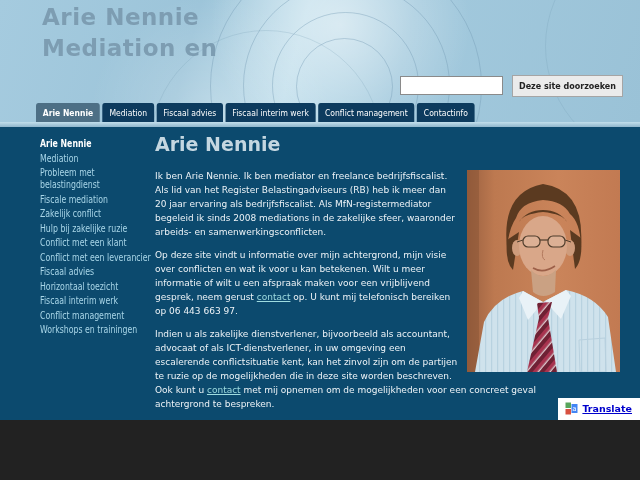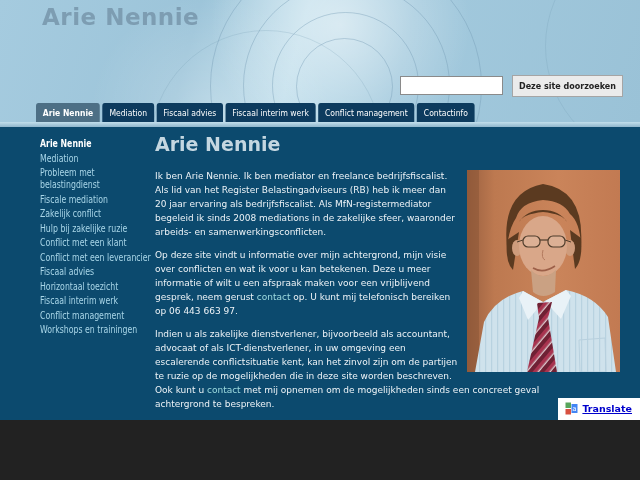--- a/index.html
+++ b/index.html
@@ -64,21 +64,21 @@
   .main{position:absolute;left:155px;top:127px;width:465px;}
   .main h1{
     margin:5px 0 13px 0;font-size:19px;line-height:24px;color:#c4d7e1;font-weight:bold;
   }
   .photo{
     float:right;width:153px;height:202px;margin:1px 0 8px 8px;overflow:hidden;
   }
   .main p{
     margin:0 0 9px 0;font-size:9px;line-height:14px;color:#edf3f7;
   }
-  .tlink{color:#9fdce0;cursor:pointer;}
+  .tlink{color:#9fdce0;text-decoration:underline;cursor:pointer;}
   
   .linkedin-badge{
     display:inline-block;margin-top:12px;width:80px;background:#fdfdfd;
     border-radius:4px;box-shadow:0 0 0 2px rgba(185,215,235,0.85),0 0 0 3px rgba(140,180,205,0.5);
     padding:3px 4px 3px 4px;cursor:pointer;text-decoration:none;
   }
   .li-line1{display:block;font-size:6.5px;color:#8a8a8a;line-height:8px;}
   .li-brandrow{display:flex;justify-content:flex-end;align-items:center;gap:1px;margin-top:1px;}
   .li-brand{font-size:9px;font-weight:bold;color:#44545e;line-height:11px;}
   .li-in{
@@ -101,20 +101,21 @@
   <div class="header">
     <div class="circle c1"></div>
     <div class="circle c2"></div>
     <div class="circle c3"></div>
     <div class="circle c4"></div>
     <div class="circle c5"></div>
     <div class="circle c6"></div>
 
     <div class="site-title">
       <div>Arie Nennie</div>
+      <div>Mediation en</div>
     </div>
 
     <input class="search-input" value="" style="">
     <button class="search-button">Deze site doorzoeken</button>
   </div>
 
   <div class="tabs">
     <div class="tab active">Arie Nennie</div>
     <div class="tab">Mediation</div>
     <div class="tab">Fiscaal advies</div>
@@ -194,24 +195,24 @@
 
         <path d="M112,170 L138,168 L139,202 L113,202 Z" fill="none" stroke="#b8d0de" stroke-width="1"></path>
 
         <path d="M70,133 L85,132 L81,148 L72,148 Z" fill="url(#ts)"></path>
         <path d="M72,148 L81,148 L90,202 L60,202 Z" fill="url(#ts)"></path>
       </svg>
     </div>
 
     <p><span>Ik ben Arie Nennie. Ik ben mediator en freelance bedrijfsfiscalist. Als lid van het Register Belastingadviseurs (RB) heb ik meer dan 20 jaar ervaring als bedrijfsfiscalist. Als MfN-registermediator begeleid ik sinds 2008 mediations in de zakelijke sfeer, waaronder arbeids- en samenwerkingsconflicten.</span></p>
 
-    <p><span>Op deze site vindt u informatie over mijn achtergrond, mijn visie over conflicten en wat ik voor u kan betekenen. Deze u meer informatie of wilt u een afspraak maken voor een vrijblijvend gesprek, neem gerust </span><a class="tlink">contact</a><span> op. U kunt mij telefonisch bereiken op 06 443 663 97.</span></p>
+    <p><span>Op deze site vindt u informatie over mijn achtergrond, mijn visie over conflicten en wat ik voor u kan betekenen. Wilt u meer informatie of wilt u een afspraak maken voor een vrijblijvend gesprek, neem gerust </span><a class="tlink">contact</a><span> op. U kunt mij telefonisch bereiken op 06 443 663 97.</span></p>
 
     <p><span>Indien u als zakelijke dienstverlener, bijvoorbeeld als accountant, advocaat of als ICT-dienstverlener, in uw omgeving een escalerende conflictsituatie kent, kan het zinvol zijn om de partijen te ruzie op de mogelijkheden die in deze site worden beschreven.</span><br>
-      <span>Ook kunt u </span><a class="tlink">contact</a><span> met mij opnemen om de mogelijkheden sinds een concreet geval</span><br>
+      <span>Ook kunt u </span><a class="tlink">contact</a><span> met mij opnemen om de mogelijkheden voor een concreet geval</span><br>
       <span>achtergrond te bespreken.</span></p>
 
     <a class="linkedin-badge">
       <span class="li-line1">View my profile on</span>
       <span class="li-brandrow">
         <span class="li-brand">Linked</span>
         <span class="li-in">in</span>
       </span>
     </a>
   </div>

